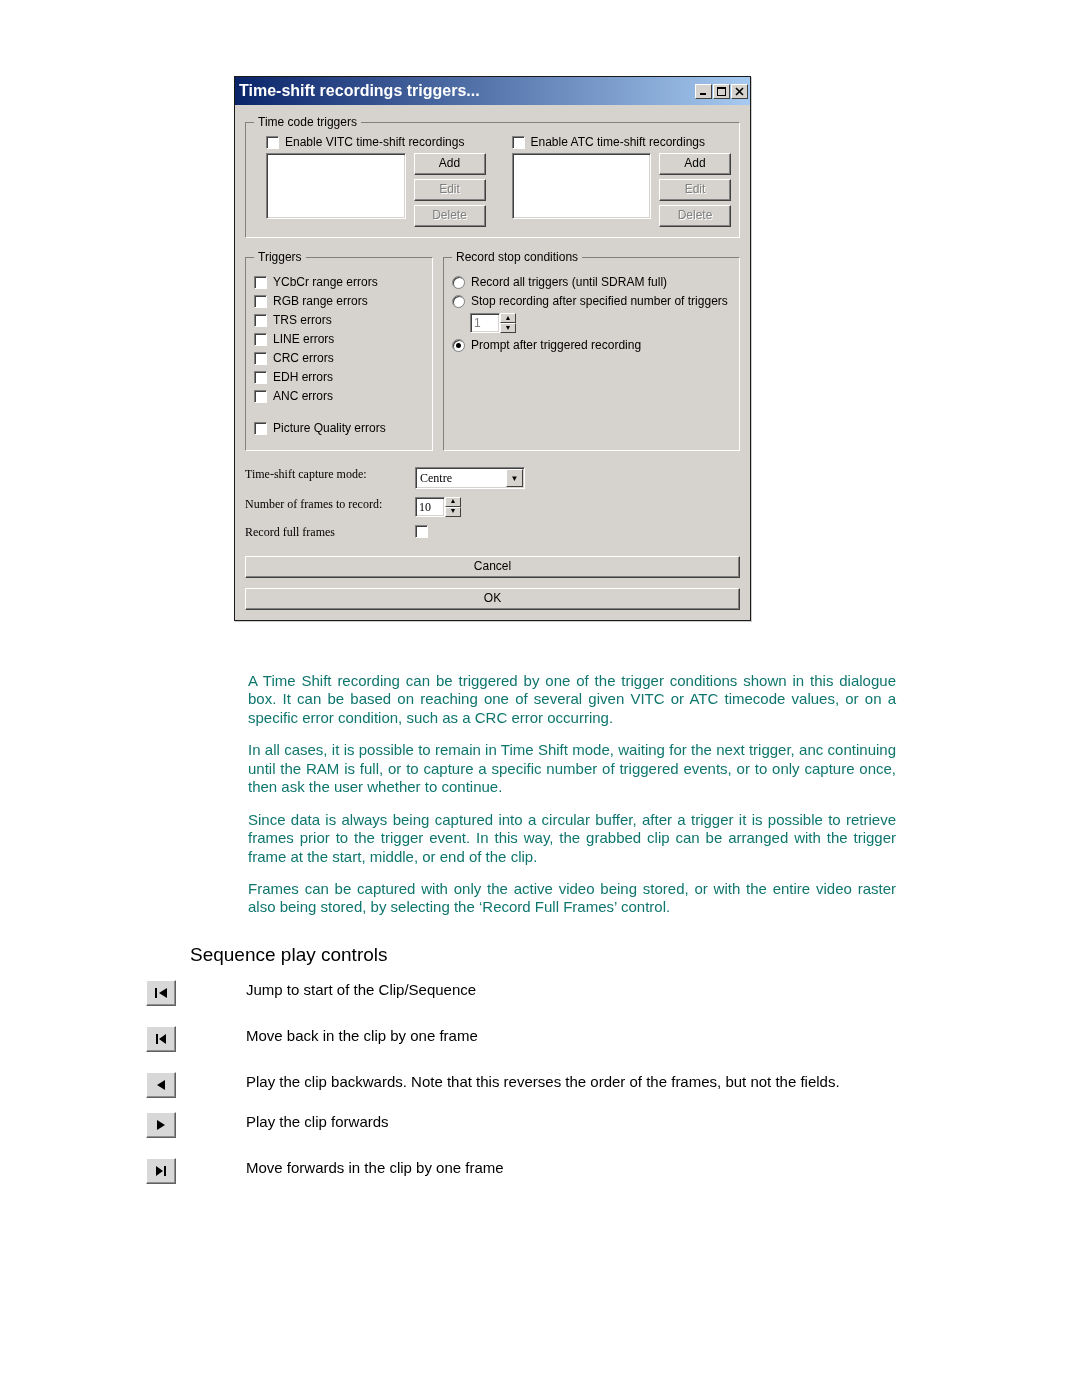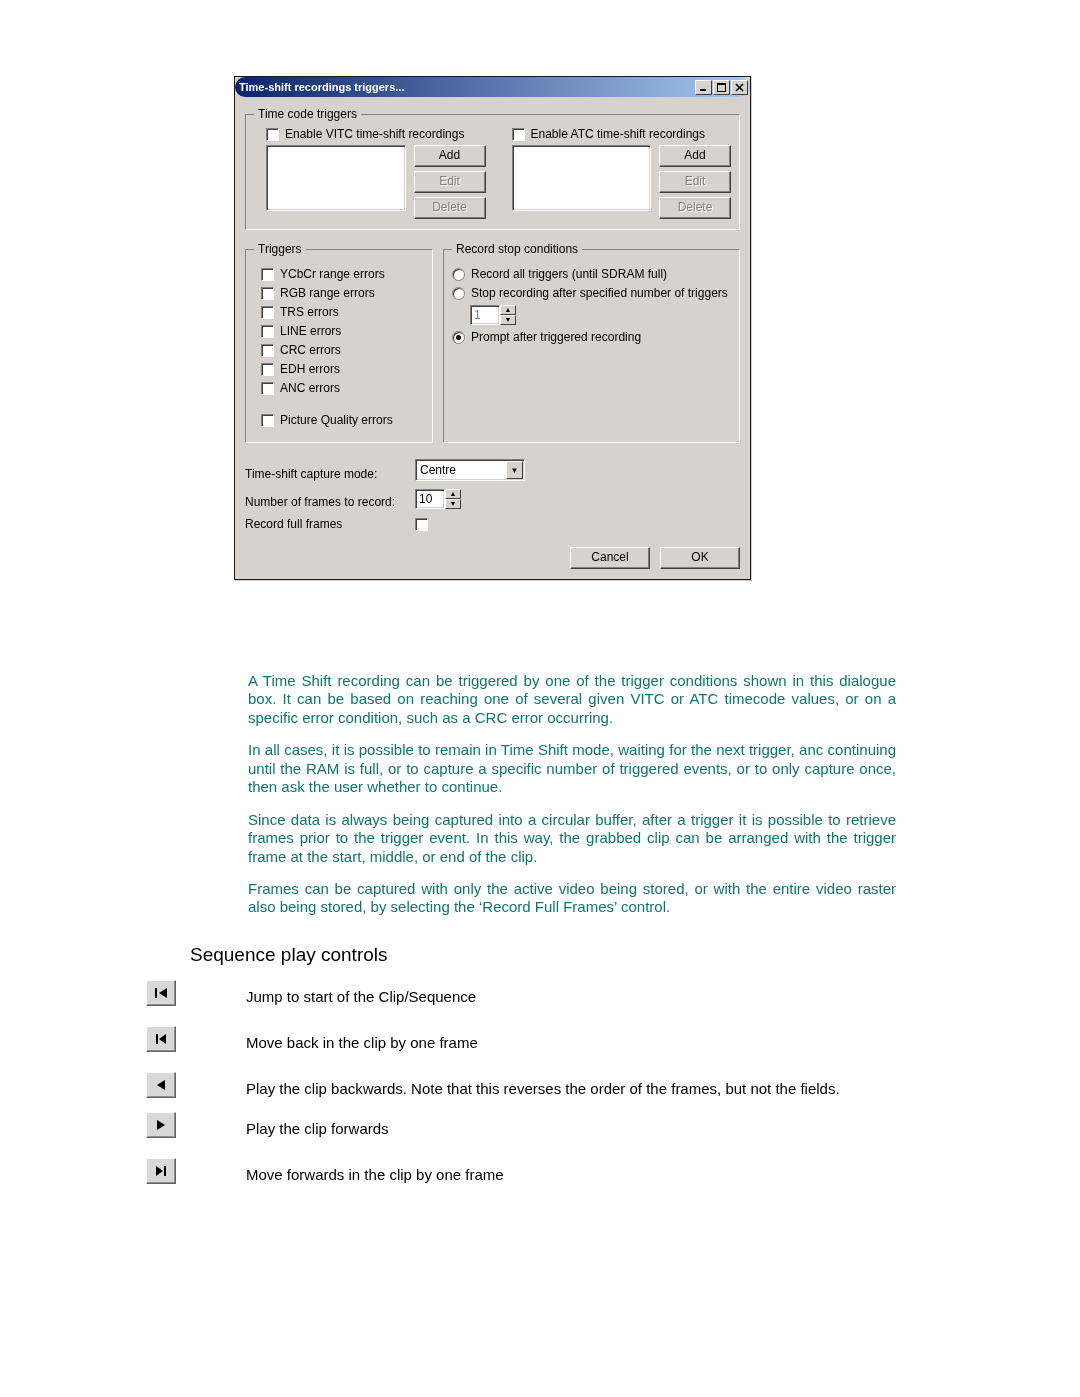--- a/index.html
+++ b/index.html
@@ -24,29 +24,28 @@
     top: 76px;
     width: 515px;
     border: 1px solid #1a1a1a;
     background: #d6d3ce;
     font-family: "Tahoma", "MS Sans Serif", Arial, sans-serif;
     font-size: 12px;
     color: #000;
     box-shadow: 1px 1px 0 rgba(0,0,0,0.2);
   }
   .titlebar {
-    height: 20px;
+    height: 28px;
     background: linear-gradient(to right, #0a246a, #a6caf0);
     color: #fff;
     display: flex;
     align-items: center;
     padding: 0 2px 0 4px;
     font-weight: bold;
-    font-size: 11px;
-    border-radius: 10px;
+    font-size: 16px;
   }
   .titlebar .title-text { flex: 1; }
   .titlebar .title-btns { display: flex; gap: 0px; }
   .title-btn {
     width: 17px; height: 15px;
     background: #d6d3ce;
     border: 1px solid #fff;
     border-right-color: #404040;
     border-bottom-color: #404040;
     display: flex; align-items: center; justify-content: center;
@@ -114,21 +113,21 @@
   }
   .btn.disabled { color: #808080; text-shadow: 1px 1px 0 #fff; }
   .tc-btns { display: flex; flex-direction: column; gap: 4px; align-items: flex-end; }
   .tc-pair { display: flex; gap: 0; }
   .tc-pair .listbox { flex: 1; }
   .tc-pair .tc-btns { width: 80px; }
 
   .mid-row { display: flex; gap: 10px; }
   .mid-row > fieldset { flex: 1; }
 
-  .trig-list .chk-row { margin: 5px 7px; }
+  .trig-list .chk-row { margin: 5px 0; }
 
   .radio-row {
     display: flex; align-items: center; gap: 6px;
     margin: 5px 0;
     font-size: 12px;
   }
   .win-radio {
     width: 13px; height: 13px;
     border-radius: 50%;
     background: #fff;
@@ -173,23 +172,24 @@
     border: 1px solid #fff;
     border-right-color: #404040;
     border-bottom-color: #404040;
     box-sizing: border-box;
     font-size: 7px; line-height: 7px;
     text-align: center;
   }
 
   .form-row {
     display: flex;
-    align-items: flex-end;
+    align-items: flex-start;
     margin: 8px 0;
     font-size: 12px;
+    font-family: Liberation Serif, serif;
   }
   .form-row .form-label { width: 170px; }
 
   .dropdown {
     display: inline-flex;
     width: 110px; height: 22px;
     background: #fff;
     border: 1px solid #808080;
     border-right-color: #fff;
     border-bottom-color: #fff;
@@ -206,20 +206,21 @@
     border-bottom-color: #404040;
     display:flex; align-items:center; justify-content:center;
     font-size: 8px;
     box-sizing: border-box;
     margin: 1px;
   }
 
   .dlg-footer {
     display: flex; justify-content: flex-end; gap: 10px;
     padding-top: 8px;
+    flex-direction: column;
   }
   .dlg-footer .btn { min-width: 80px; }
 
   
   .doc-text {
     position: absolute;
     left: 248px;
     top: 672px;
     width: 648px;
     font-family: Arial, Helvetica, sans-serif;
@@ -239,21 +240,21 @@
   }
 
   .controls-list {
     position: absolute;
     left: 146px;
     top: 980px;
     width: 750px;
   }
   .ctrl-row {
     display: flex;
-    align-items: flex-end;
+    align-items: flex-start;
     margin-bottom: 20px;
   }
   .ctrl-icon {
     width: 30px; height: 26px;
     background: #d8d8d8;
     border: 1px solid #fff;
     border-right-color: #606060;
     border-bottom-color: #606060;
     box-shadow: inset -1px -1px 0 #909090;
     display:flex; align-items:center; justify-content:center;

